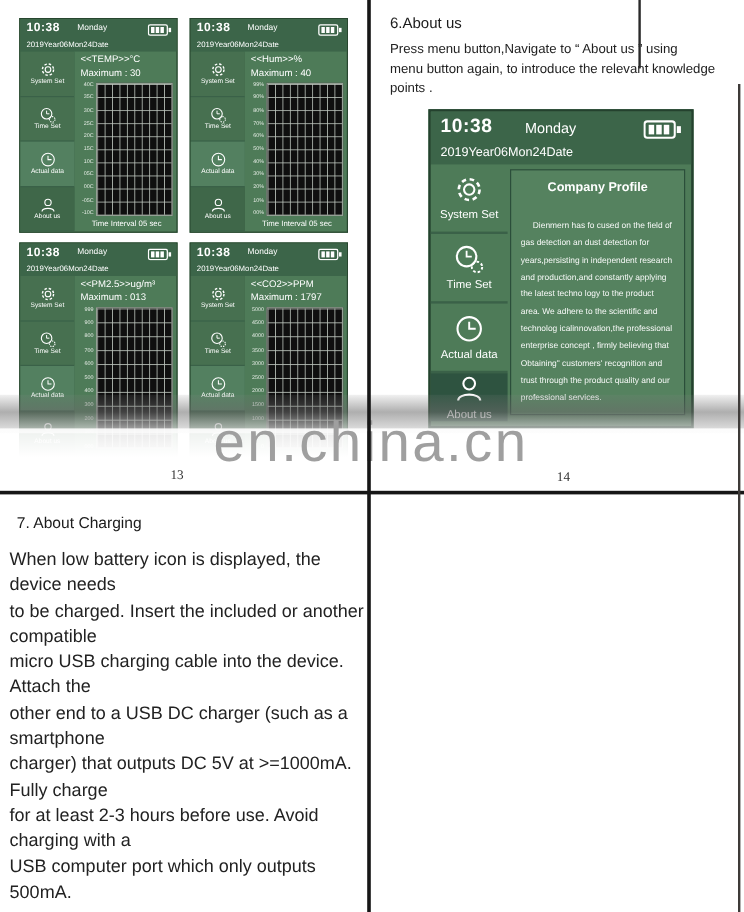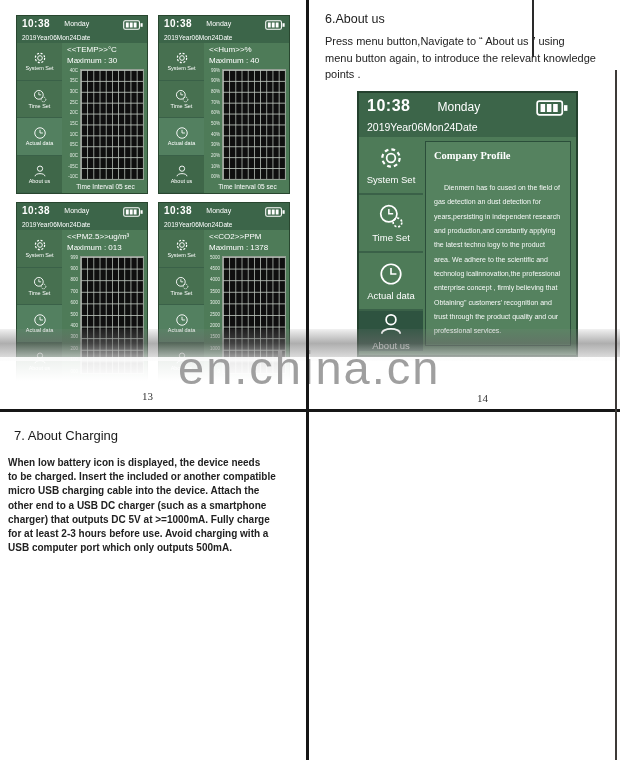--- a/index.html
+++ b/index.html
@@ -47,32 +47,32 @@
   .bs-date{position:absolute;left:8px;bottom:4px;font-size:10.5px;}
   .bs-body{display:flex;height:214px;}
   .bs-side{width:64px;display:flex;flex-direction:column;background:#4e7b58;}
   .bs-item{height:62px;display:flex;flex-direction:column;align-items:center;justify-content:center;
            gap:3px;border-bottom:2px solid #3a6148;}
   .bs-item.sel{background:#2e5340;flex:1;border-bottom:none;}
   .bs-label{font-size:9.5px;}
   .bs-icon{width:26px;height:26px;}
   .bs-main{flex:1;margin:4px 5px 5px 2px;background:#55825f;border:1px solid #2b4e3a;
            padding:6px 8px;min-width:0;}
-  .bs-ptitle{font-size:10.5px;font-weight:bold;margin:2px 0 20px;font-family:Liberation Serif, serif;}
+  .bs-ptitle{text-align:center;font-size:10.5px;font-weight:bold;margin:2px 0 20px;}
   .bs-ptext{font-size:7px;line-height:2.05;text-indent:10px;color:rgba(255,255,255,.95);}
   
   .sec6-head{position:absolute;left:325px;top:12px;font-size:12.5px;color:#1b1b1b;text-align:right;}
   .sec6-body{position:absolute;left:325px;top:33px;width:288px;font-size:11px;line-height:1.5;
              color:#222;white-space:pre-line;}
   .sec7-head{position:absolute;left:14px;top:428px;font-size:13px;color:#1b1b1b;}
-  .sec7-body{position:absolute;left:8px;top:456px;width:296px;font-size:10px;line-height:1.42;
-             color:#222;white-space:pre-line;font-weight:bold;}
+  .sec7-body{position:absolute;left:8px;top:456px;width:296px;font-size:15px;line-height:1.42;
+             color:#222;white-space:pre-line;}
   .pagenum{position:absolute;font-family:"Liberation Serif",serif;font-size:11px;color:#333;z-index:8;}
   .pn13{left:142px;top:390px;}
-  .pn14{left:477px;top:392px;}
+  .pn14{left:464px;top:392px;}
   
   .band1{position:absolute;left:0;top:329px;width:620px;height:32px;z-index:5;
     background:linear-gradient(to bottom,rgba(140,140,140,.12),rgba(108,108,108,.55) 45%,rgba(225,225,225,.8));}
   .band2{position:absolute;left:0;top:357px;width:620px;height:53px;z-index:5;
     background:linear-gradient(to bottom,rgba(255,255,255,.9),#fff 45%);}
   .wm{position:absolute;left:178px;top:344px;font-size:47px;line-height:1;letter-spacing:2px;
       color:#9f9f9f;z-index:6;}
   svg{display:block;}
 </style>
 </head>
@@ -334,21 +334,21 @@
           <svg class="ms-icon" viewBox="0 0 24 24">
               <circle cx="12" cy="8" r="4.5" fill="none" stroke="#fff" stroke-width="1.6"></circle>
               <path d="M3.5 21c0-6 17-6 17 0" fill="none" stroke="#fff" stroke-width="1.6"></path>
             </svg>
           <span class="ms-label">About us</span>
         </div>
       </div>
       <div class="ms-main">
         <div class="ms-title">
           <div>&lt;&lt;CO2&gt;&gt;PPM</div>
-          <div>Maximum : 1378</div>
+          <div>Maximum : 1797</div>
         </div>
         <div class="ms-chartrow">
           <div class="ms-ylabels">
               <span>5000</span>
               <span>4500</span>
               <span>4000</span>
               <span>3500</span>
               <span>3000</span>
               <span>2500</span>
               <span>2000</span>

